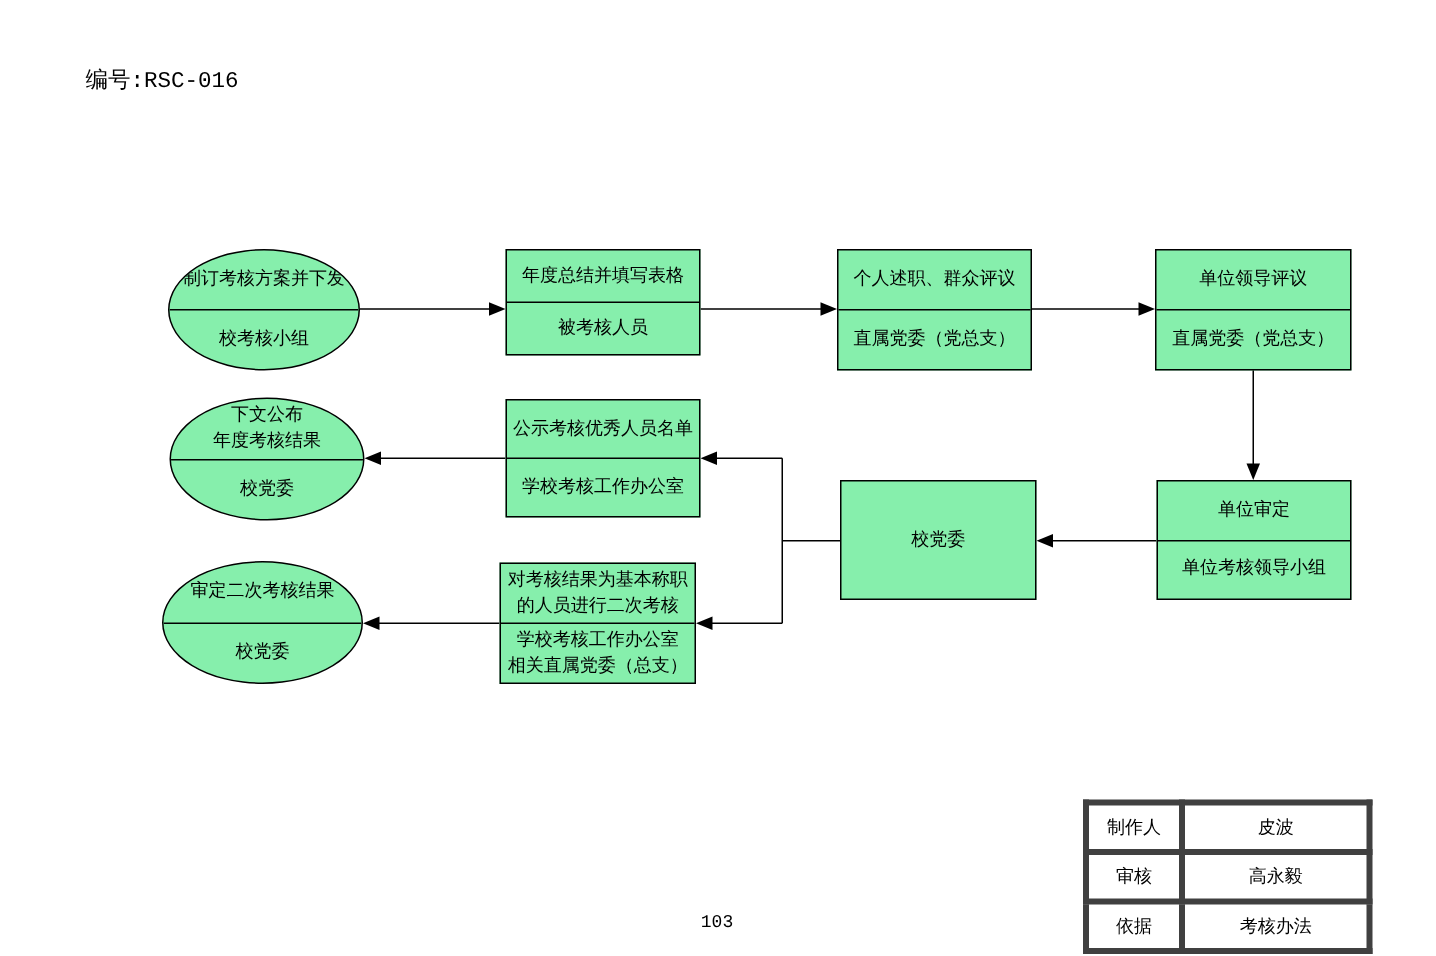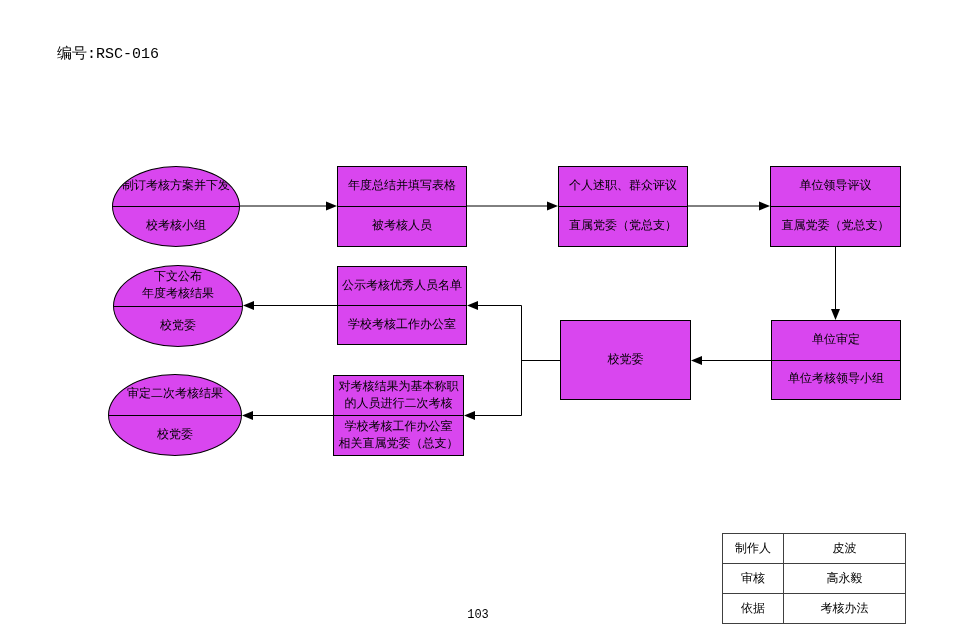--- a/index.html
+++ b/index.html
@@ -22,39 +22,39 @@
   }
   svg.connectors {
     position: absolute; left: 0; top: 0;
     pointer-events: none;
   }
   .node {
     position: absolute;
     border: 1px solid #000;
     box-sizing: border-box;
     display: flex; flex-direction: column;
-    background: #d946ef;
+    background: #86efac;
     font-size: 12px; line-height: 17px;
     text-align: center;
   }
   .node.ellipse { border-radius: 50%; overflow: hidden; }
   .half {
     flex: 1 1 0;
     display: flex; flex-direction: column;
     align-items: center; justify-content: center;
   }
   .half.top { border-bottom: 1px solid #000; }
   .tline { white-space: nowrap; }
   .info-table {
     position: absolute; left: 722px; top: 533px;
     border-collapse: collapse;
     font-size: 12px;
   }
   .info-table td {
-    border: 1px solid #404040;
+    border: 4px solid #404040;
     text-align: center; vertical-align: middle;
     padding: 0;
   }
   .info-table td.lbl { width: 60px; height: 29px; }
   .info-table td.val { width: 121px; height: 29px; }
   #page-number {
     position: absolute; left: 418px; top: 608px; width: 120px;
     text-align: center; font-size: 12px;
   }
 </style>
@@ -94,21 +94,21 @@
 
   <div class="node ellipse" style="left:112px;top:166px;width:128px;height:81px">
     <div class="half top">
       <div class="tline">制订考核方案并下发</div>
     </div>
     <div class="half bot">
       <div class="tline">校考核小组</div>
     </div>
   </div>
 
-  <div class="node" style="left:337px;top:166px;width:130px;height:81px">
+  <div class="node" style="left:337px;top:166px;width:130px;height:71px">
     <div class="half top">
       <div class="tline">年度总结并填写表格</div>
     </div>
     <div class="half bot">
       <div class="tline">被考核人员</div>
     </div>
   </div>
 
   <div class="node" style="left:558px;top:166px;width:130px;height:81px">
     <div class="half top">

